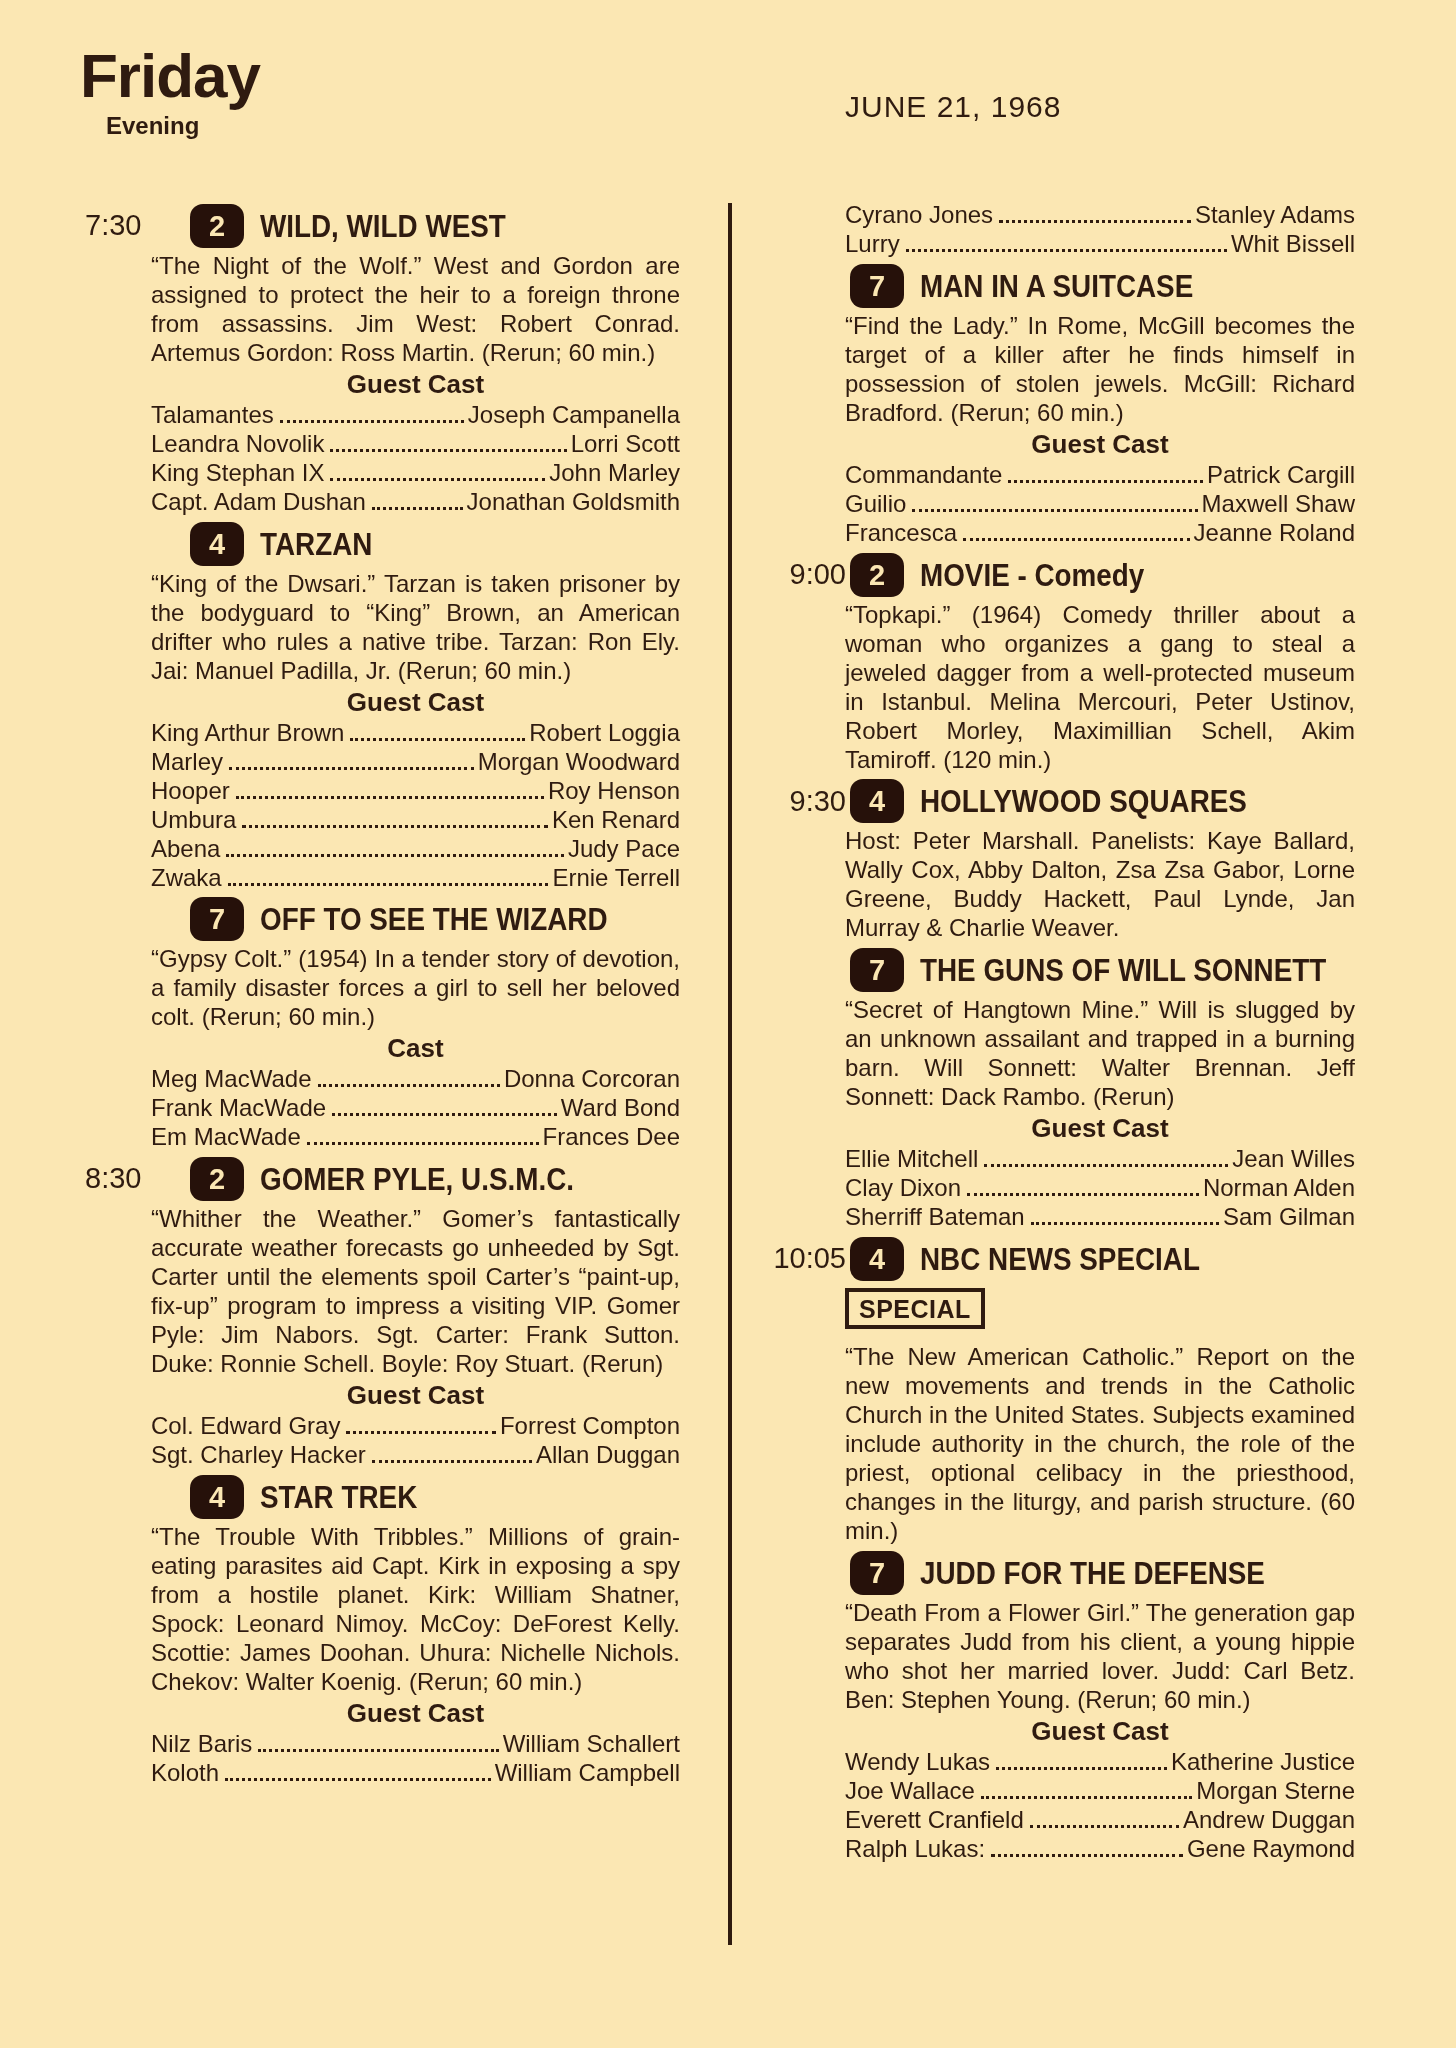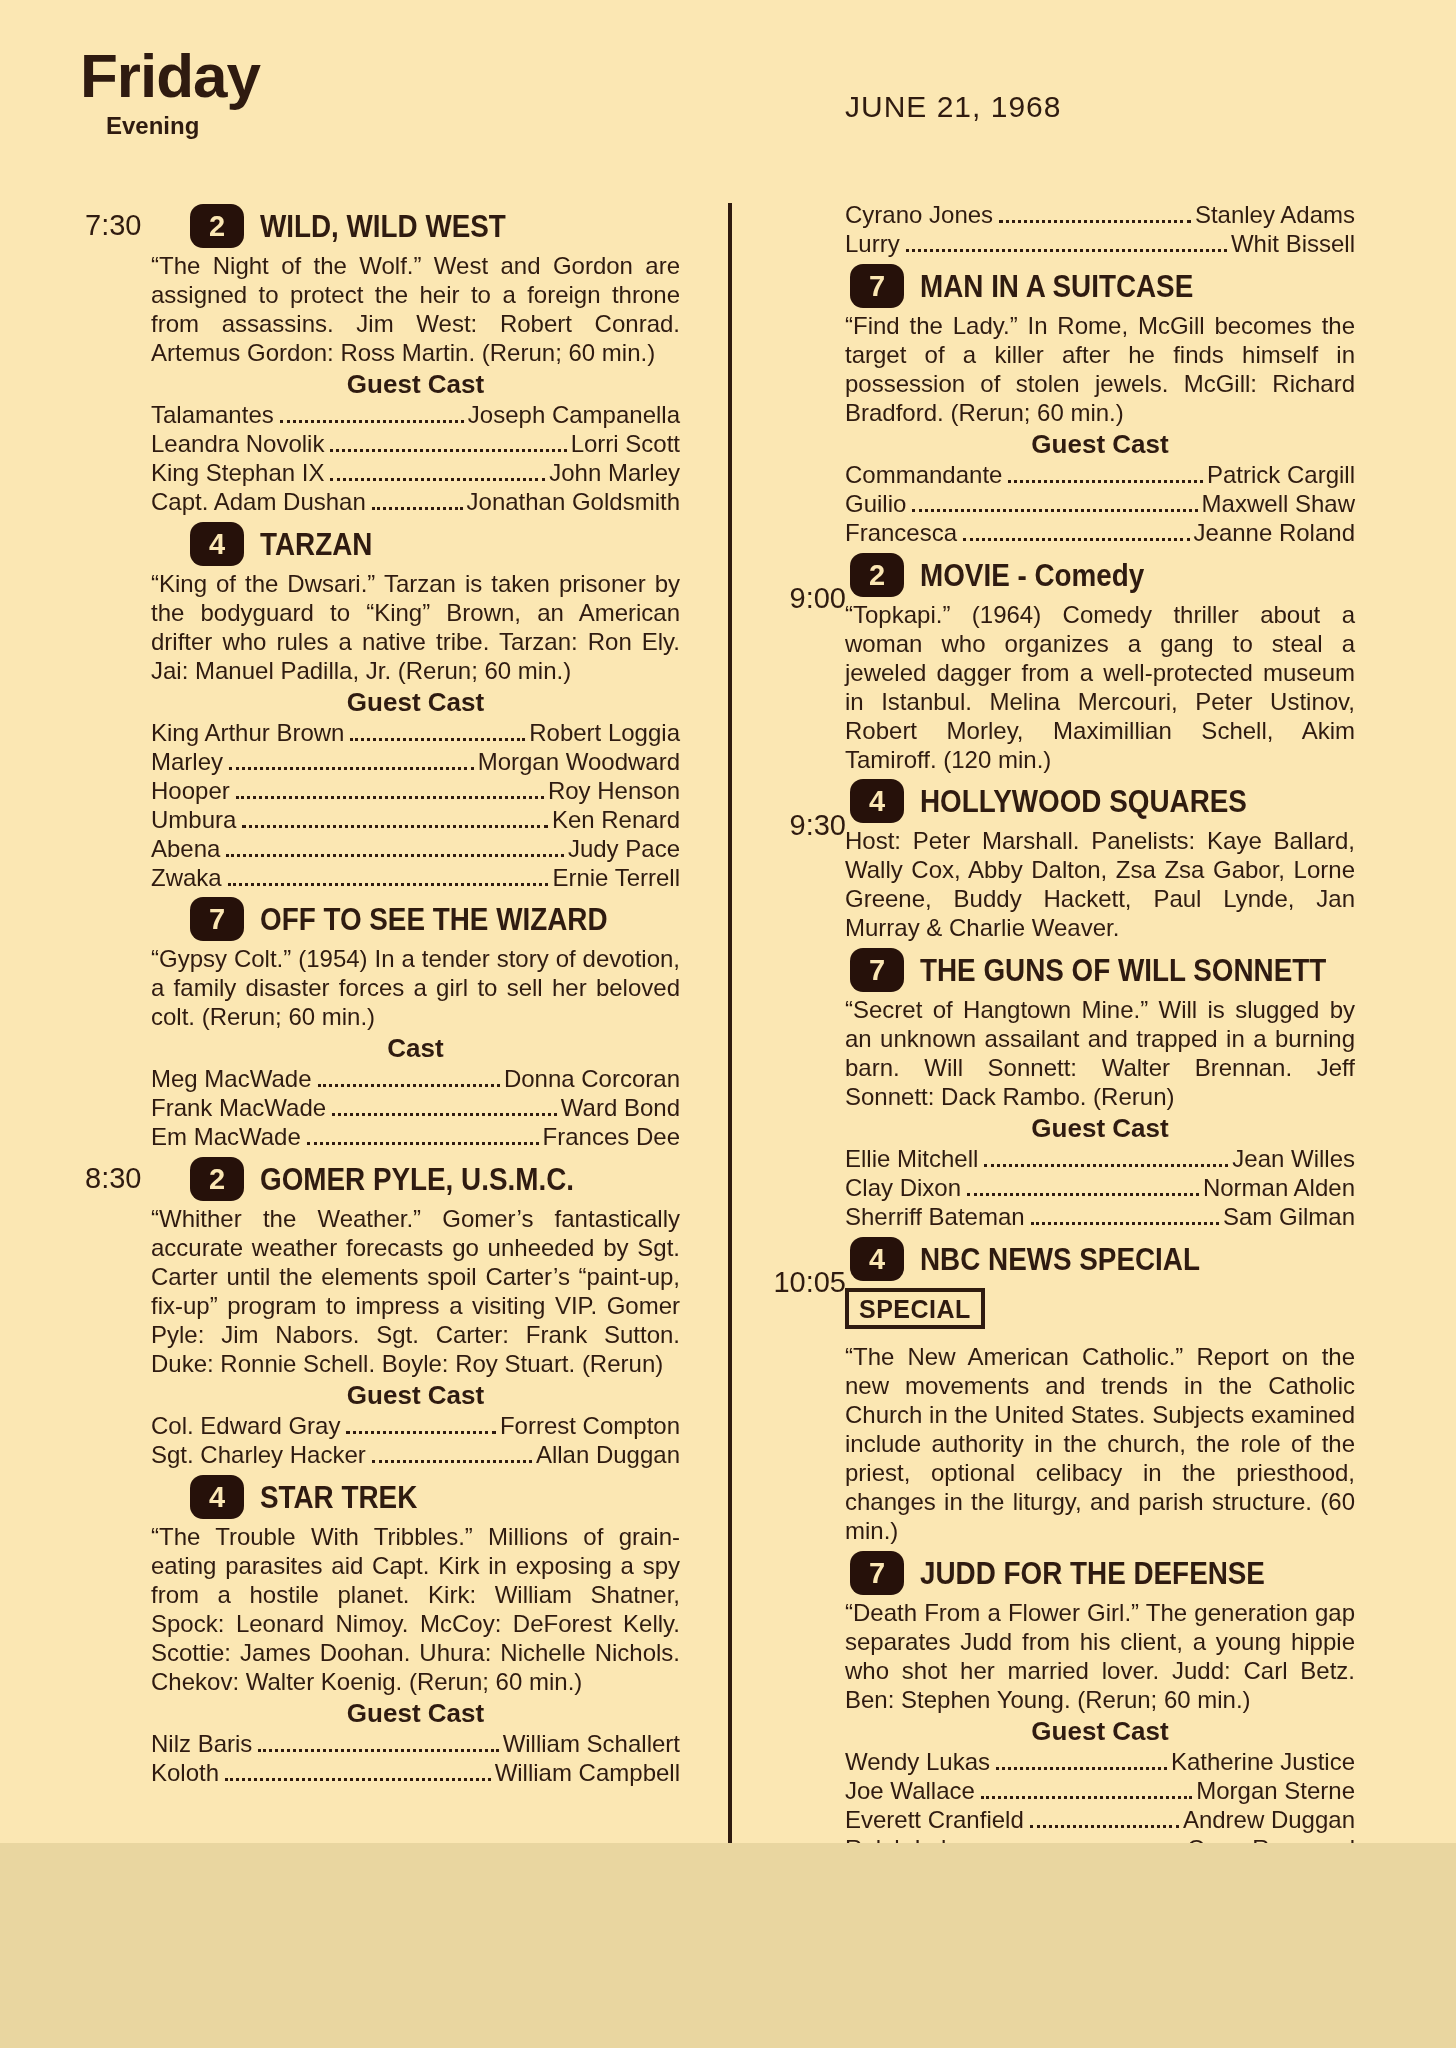--- a/index.html
+++ b/index.html
@@ -4,21 +4,21 @@
 <style>
   :root{
     --bg:#fbe7b3;
     --ink:#2f1b10;
     --badge-bg:#26110a;
   }
   *{margin:0;padding:0;box-sizing:border-box;}
   html,body{background:#e9d6a0;}
   .page{
     position:relative;
-    width:1456px;height:1843px;
+    width:1456px;height:2048px;
     background:var(--bg);
     color:var(--ink);
     font-family:"Liberation Sans","DejaVu Sans",sans-serif;
     overflow:hidden;
     padding-left:21px;
   }
   .day-title{
     position:absolute;left:80px;top:40px;
     font-size:62px;font-weight:bold;letter-spacing:-1px;
   }
@@ -38,21 +38,21 @@
   .col-left{left:85px;width:595px;}
   .col-right{left:770px;width:585px;}
   .entry{margin-bottom:4px;}
   .entry-head{
     position:relative;line-height:46px;margin:2px 0;
     white-space:nowrap;
   }
   .col-left .entry-head{padding-left:105px;}
   .col-right .entry-head{padding-left:80px;}
   .time{position:absolute;left:0;top:0;font-size:29px;}
-  .col-right .time{width:76px;text-align:right;margin-top:24px;}
+  .col-right .time{width:76px;text-align:right;}
   .badge{
     display:inline-block;min-width:54px;height:44px;line-height:45px;
     border-radius:13px;text-align:center;
     font-weight:bold;font-size:29px;
     background:var(--badge-bg);color:var(--bg);
     vertical-align:middle;margin-right:16px;padding:0 6px;
   }
   .title{
     display:inline-block;vertical-align:middle;
     font-weight:bold;font-size:32px;white-space:nowrap;

